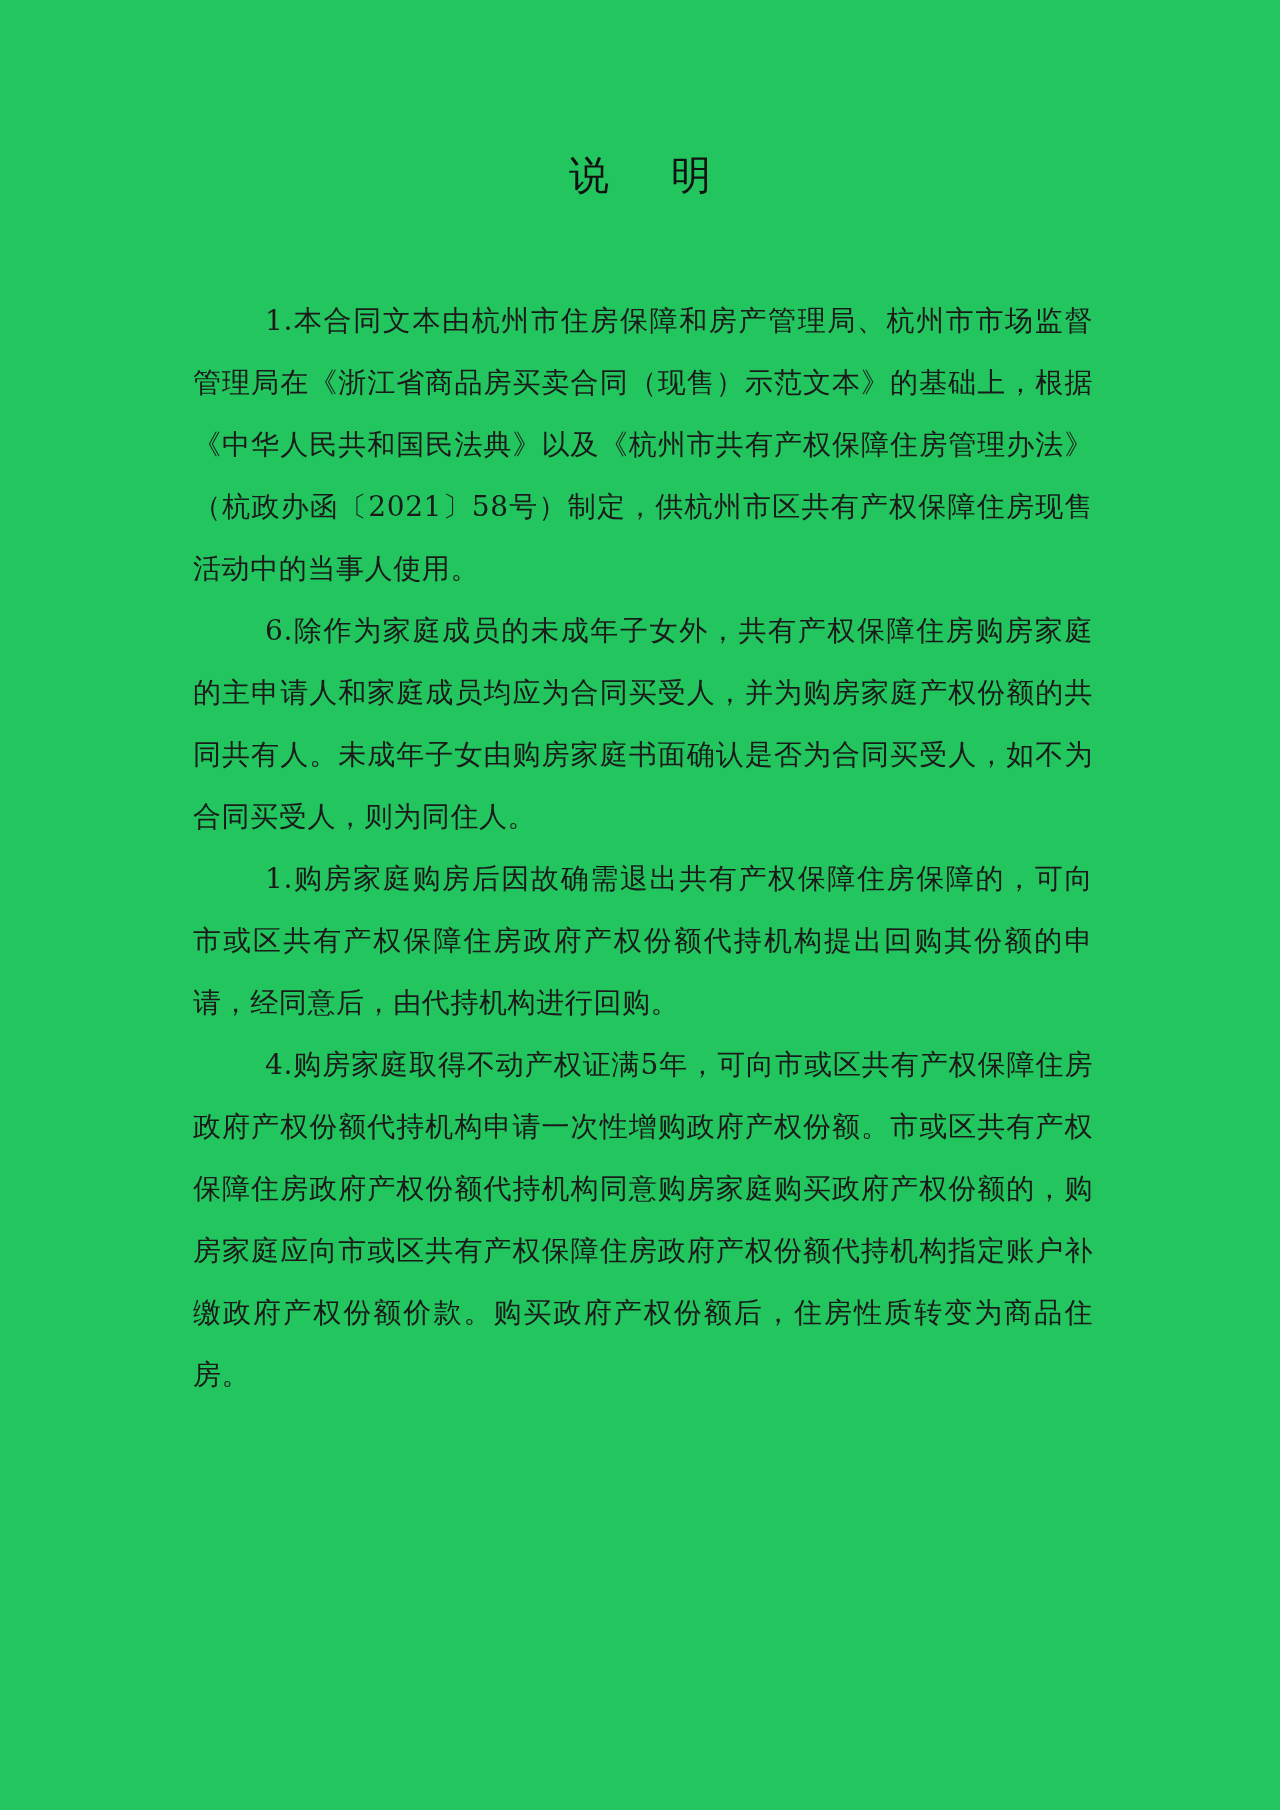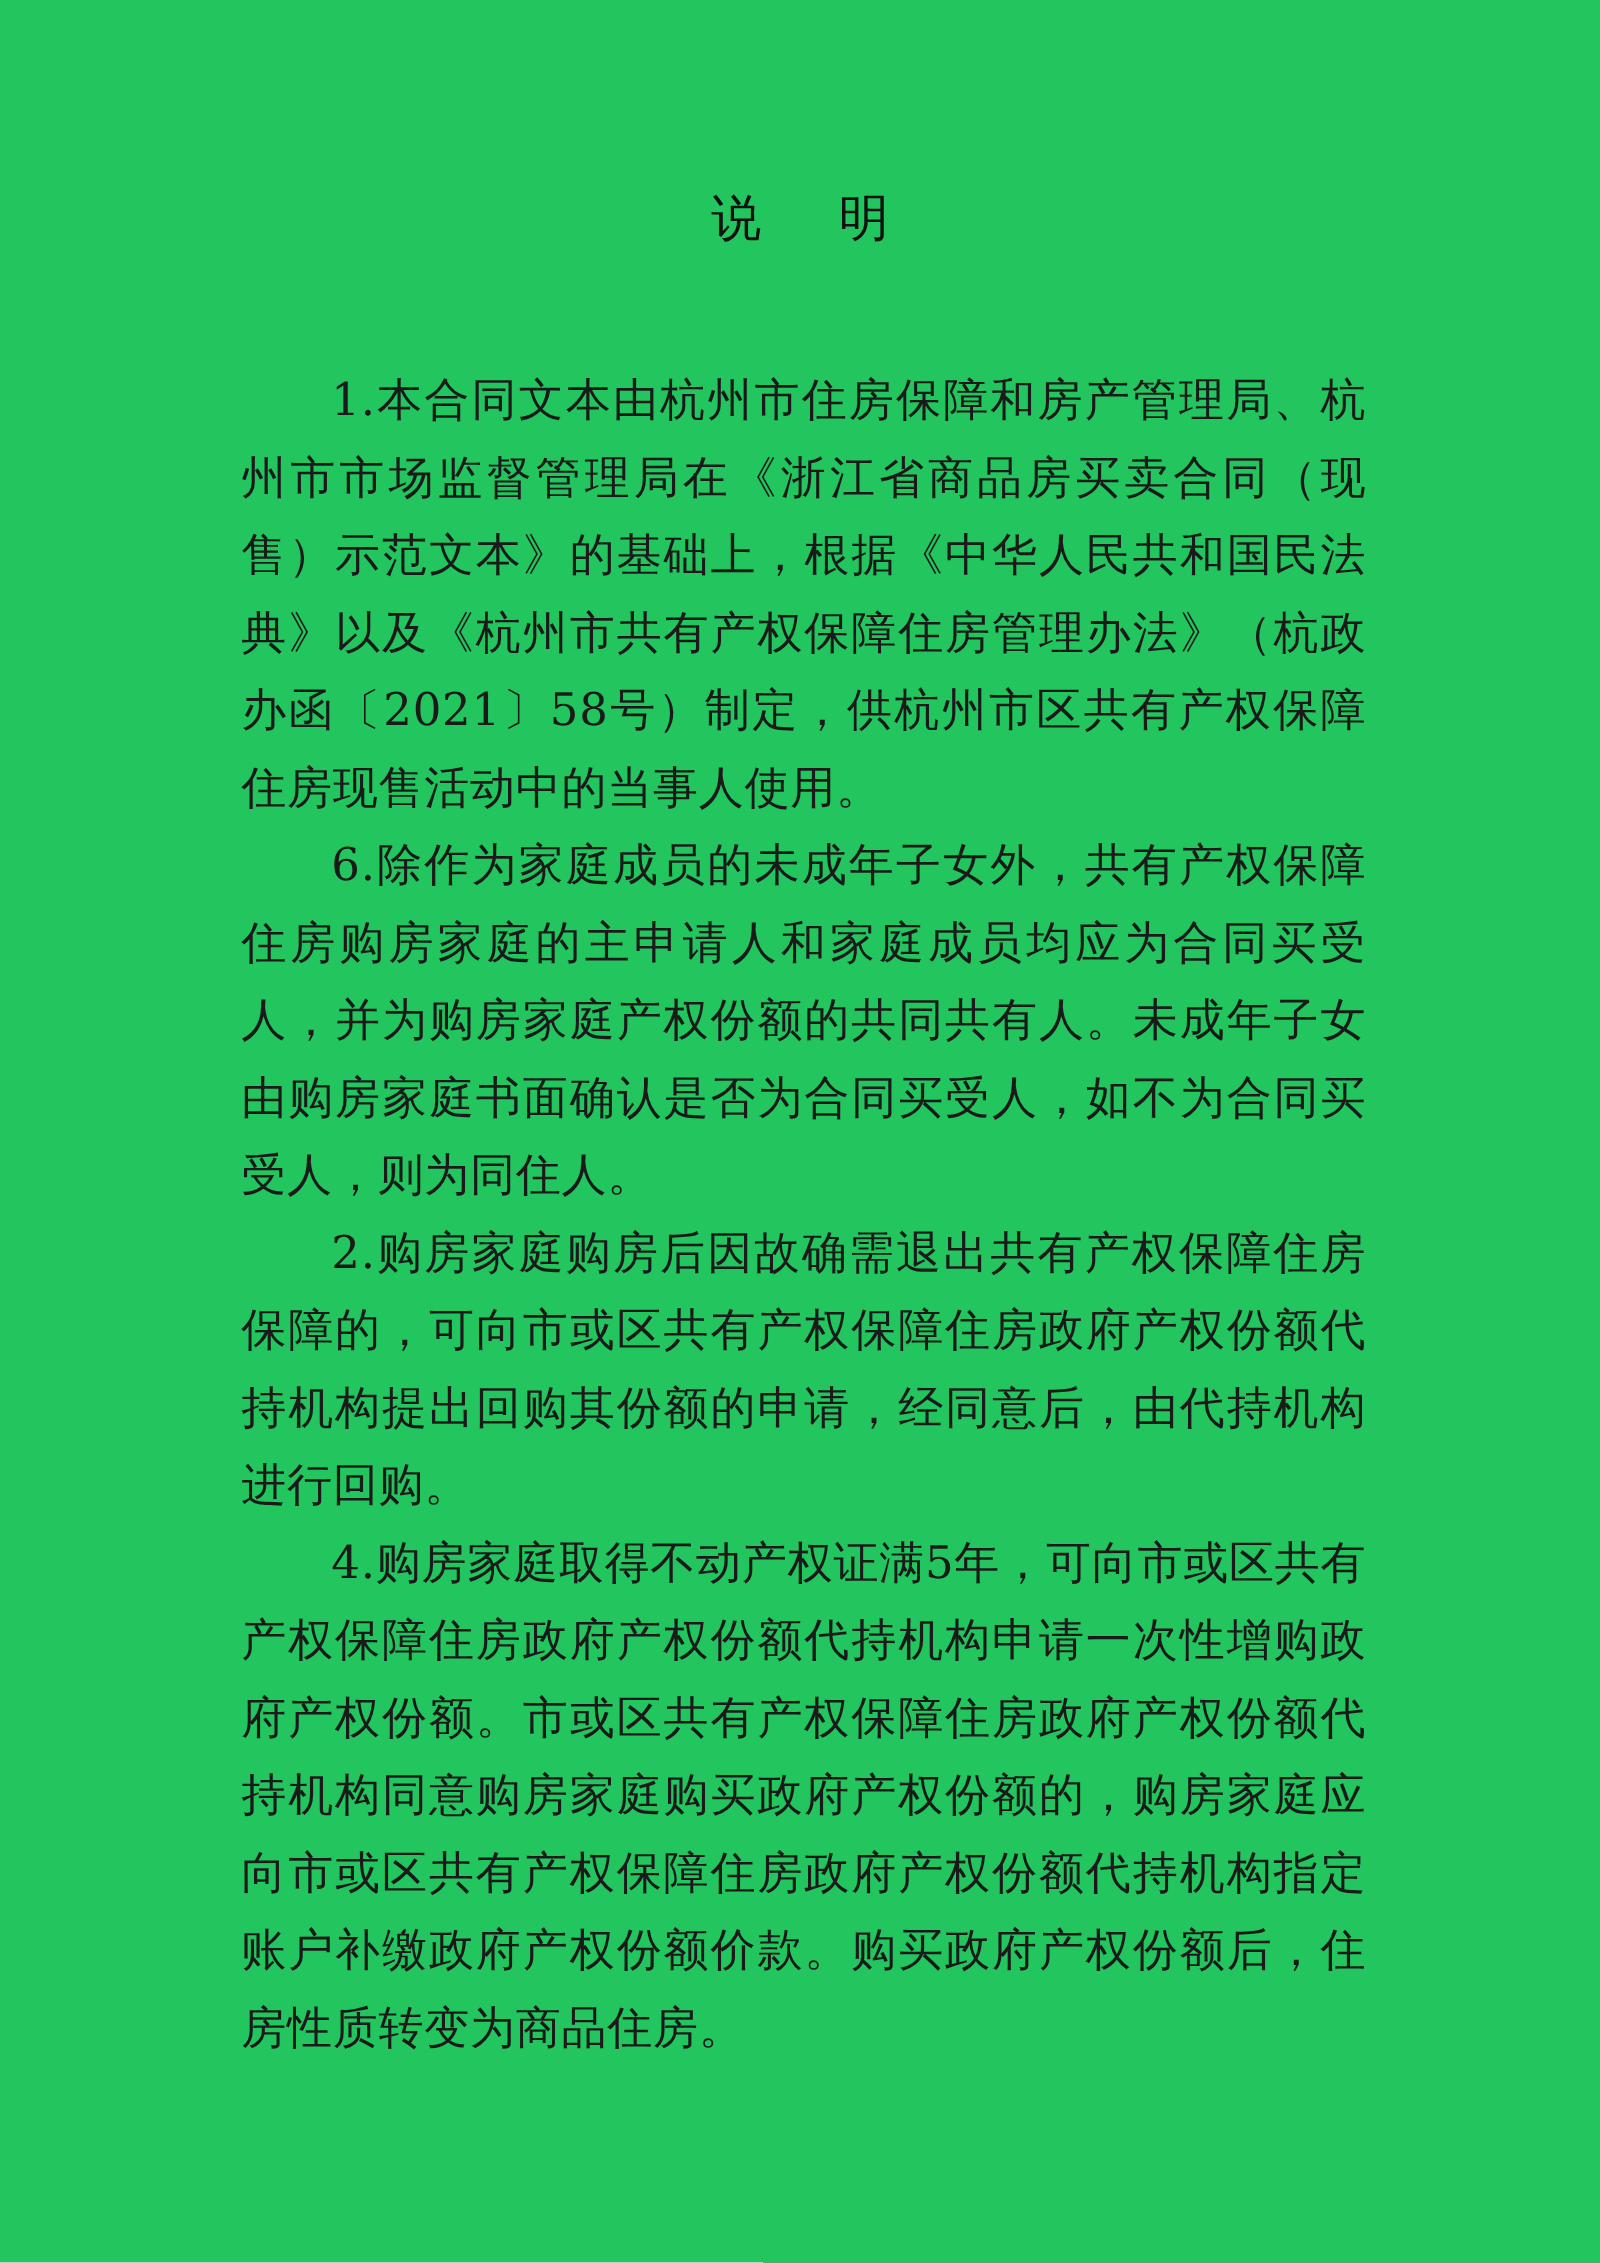--- a/index.html
+++ b/index.html
@@ -40,36 +40,36 @@
       width: 62px;
     }
     .body {
       position: absolute;
       top: 290px;
       left: 193px;
       width: 900px;
     }
     .para {
       margin: 0;
-      font-size: 36px;
+      font-size: 28px;
       line-height: 62px;
       text-align: justify;
       text-indent: 72px;
       letter-spacing: 0.6px;
       color: #1a1a1a;
       word-break: break-all;
     }
   </style>
 </head>
 <body>
 
 <div class="page">
   <div class="title">
     <span>说</span><span class="gap"></span><span>明</span>
   </div>
 
   <div class="body">
     <p class="para">1.本合同文本由杭州市住房保障和房产管理局、杭州市市场监督管理局在《浙江省商品房买卖合同（现售）示范文本》的基础上，根据《中华人民共和国民法典》以及《杭州市共有产权保障住房管理办法》（杭政办函〔2021〕58号）制定，供杭州市区共有产权保障住房现售活动中的当事人使用。</p>
     <p class="para">6.除作为家庭成员的未成年子女外，共有产权保障住房购房家庭的主申请人和家庭成员均应为合同买受人，并为购房家庭产权份额的共同共有人。未成年子女由购房家庭书面确认是否为合同买受人，如不为合同买受人，则为同住人。</p>
-    <p class="para">2.购房家庭购房后因故确需退出共有产权保障住房保障的，可向市或区共有产权保障住房政府产权份额代持机构提出回购其份额的申请，经同意后，由代持机构进行回购。</p>
+    <p class="para">1.购房家庭购房后因故确需退出共有产权保障住房保障的，可向市或区共有产权保障住房政府产权份额代持机构提出回购其份额的申请，经同意后，由代持机构进行回购。</p>
     <p class="para">4.购房家庭取得不动产权证满5年，可向市或区共有产权保障住房政府产权份额代持机构申请一次性增购政府产权份额。市或区共有产权保障住房政府产权份额代持机构同意购房家庭购买政府产权份额的，购房家庭应向市或区共有产权保障住房政府产权份额代持机构指定账户补缴政府产权份额价款。购买政府产权份额后，住房性质转变为商品住房。</p>
   </div>
 </div>
 
 </body></html>

